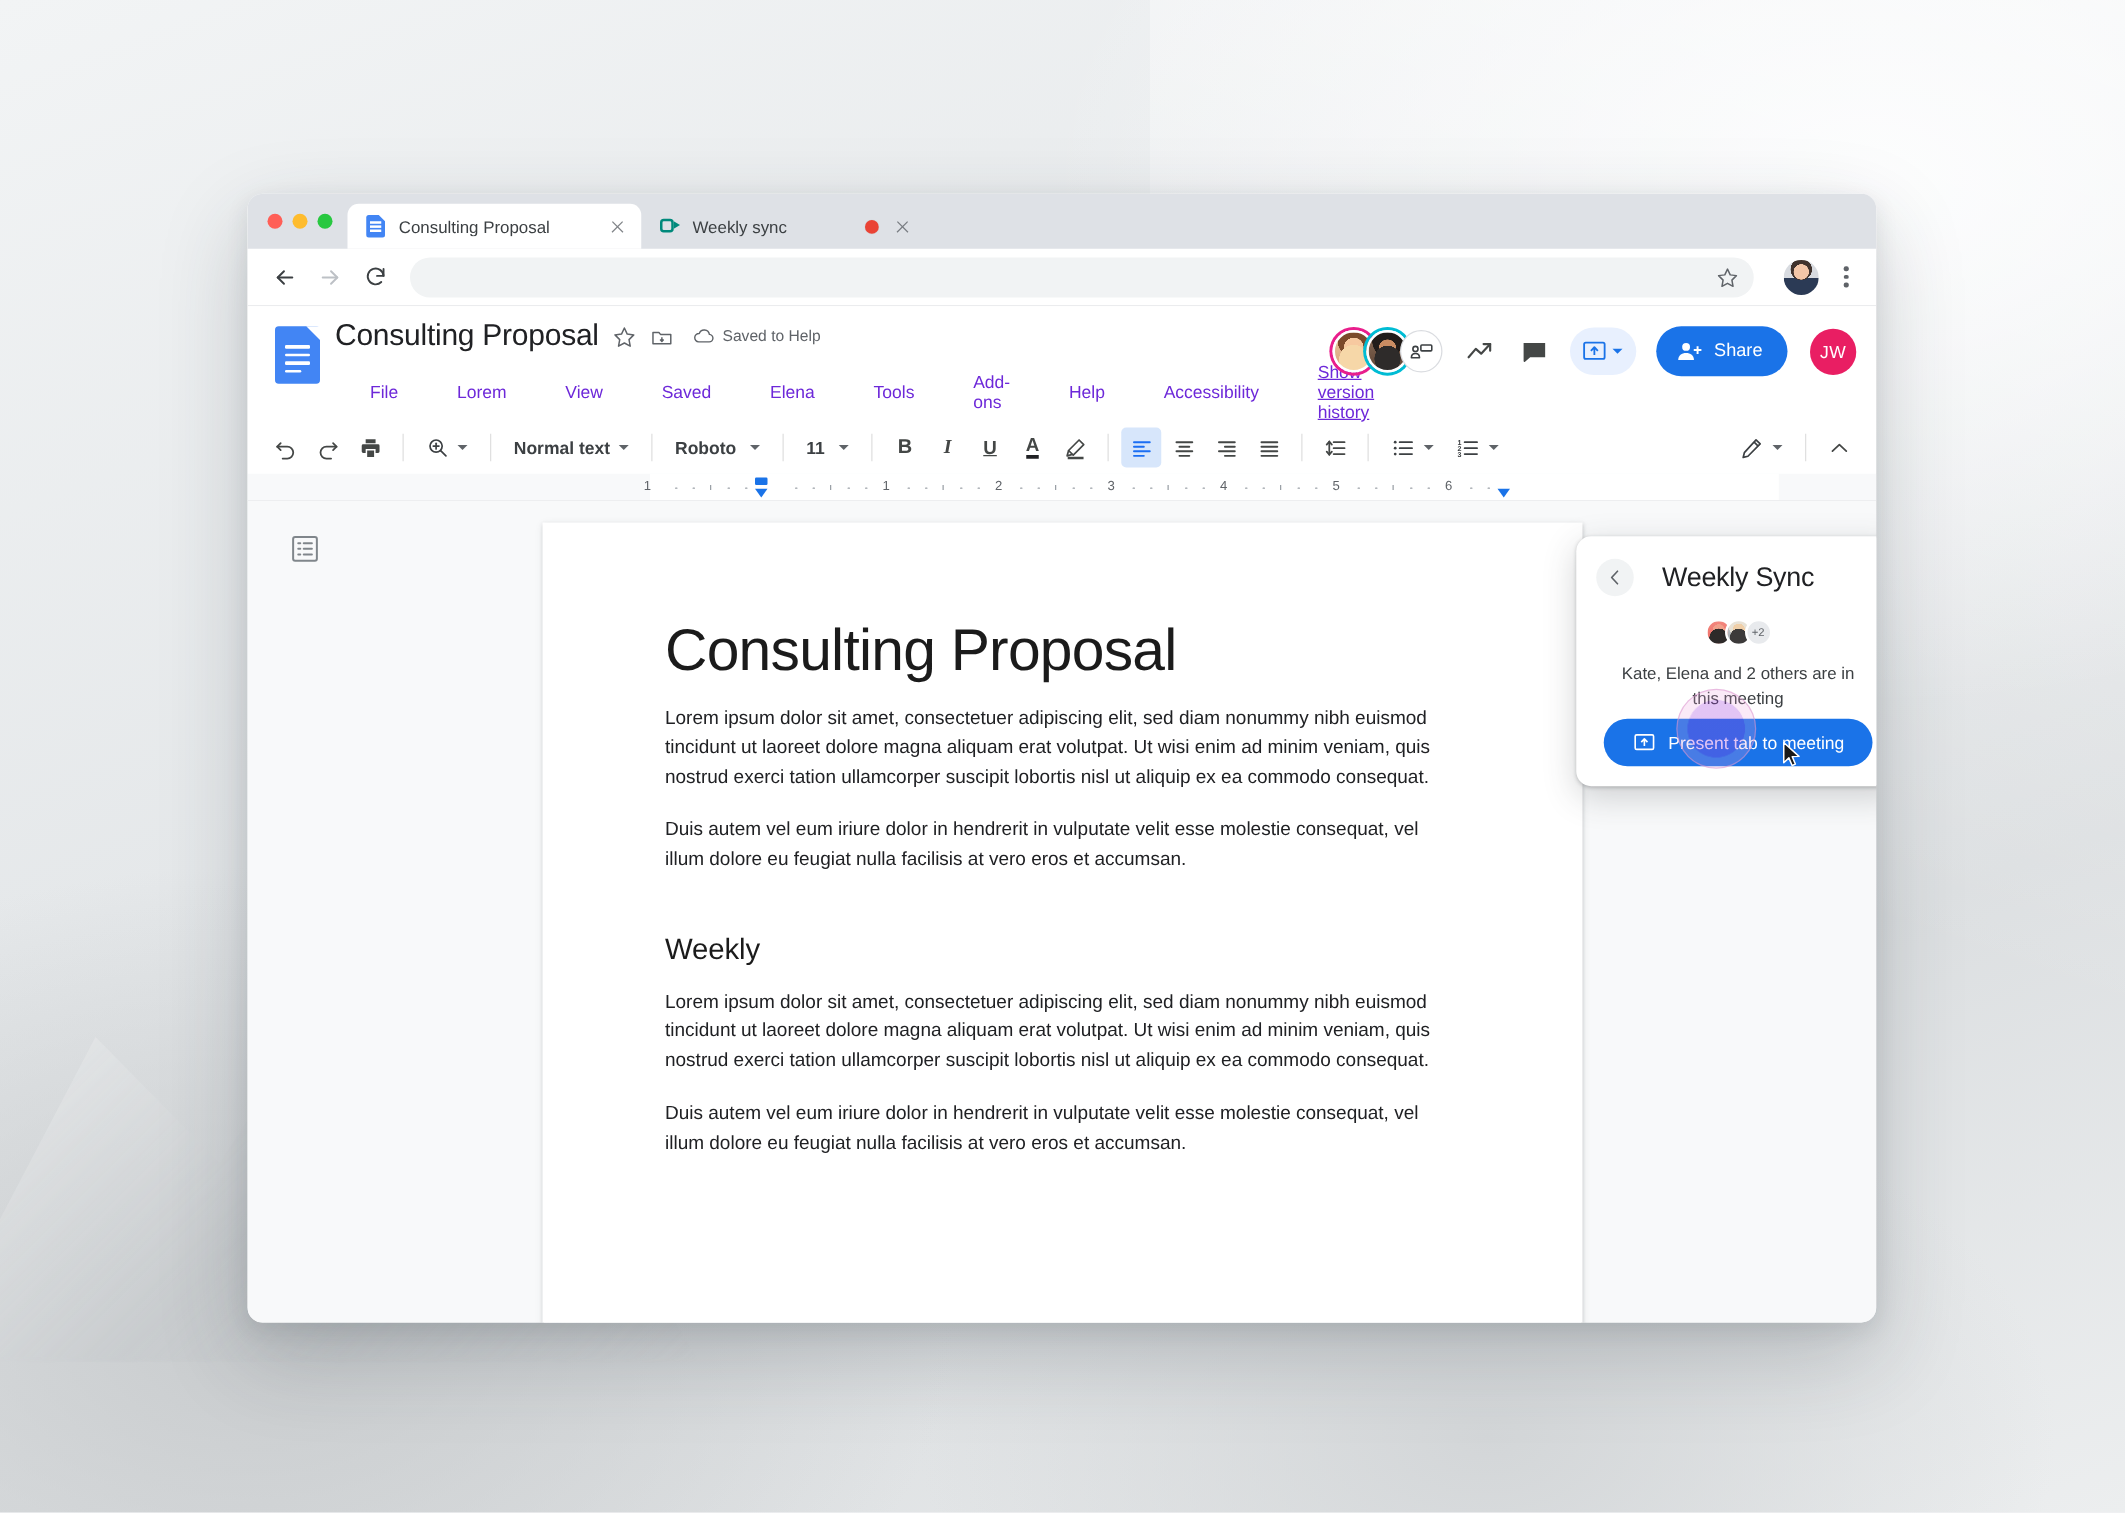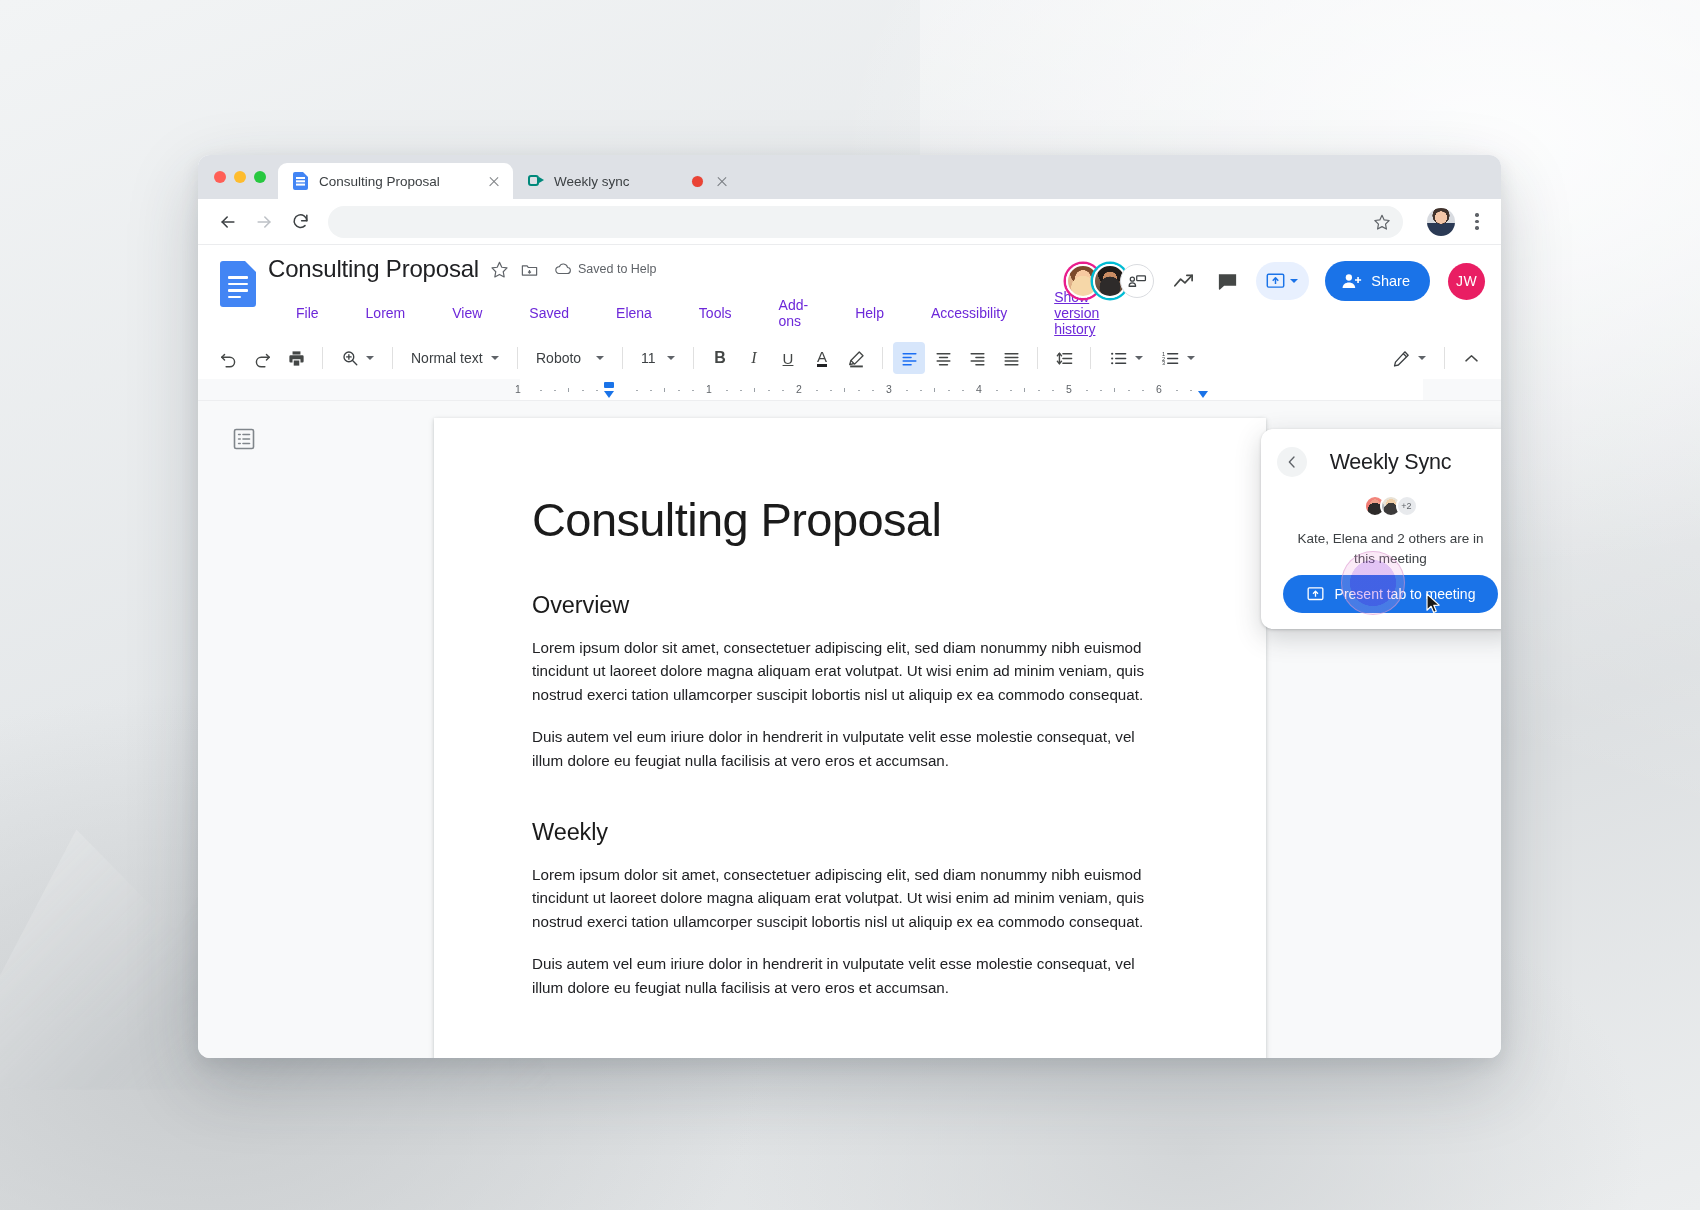--- a/index.html
+++ b/index.html
@@ -167,20 +167,21 @@
   }
   .acct-avatar {
     width:37px;height:37px;border-radius:50%;background:#e91e63;color:#fff;display:flex;align-items:center;justify-content:center;
     font-size:14px; letter-spacing:.3px; margin-left:12px;
   }
 
   
   .toolbar {
     height: 42px; background:#fff; display:flex; align-items:center; gap:2px; padding: 0 14px;
     border-bottom: none;
+    font-weight: bold;
   }
   .tb { width:32px;height:32px;border-radius:4px;display:flex;align-items:center;justify-content:center;color:#444746;}
   .tb.active { background:#d7e6fb; color:#1b6ef3;}
   .sep { width:1px;height:22px;background:#e0e0e0;margin:0 8px;}
   .dd { display:flex; align-items:center; gap:7px; height:32px; padding:0 8px; border-radius:4px; color:#3c4043; font-size:14px;}
   .caret { width:0;height:0;border-style:solid;border-width:4.5px 4px 0 4px;border-color:#5f6368 transparent transparent transparent;}
   .styled-box { min-width: 104px; justify-content: space-between; }
   .font-box { min-width: 84px; justify-content: space-between; }
   .size-box { min-width: 50px; justify-content: space-between; }
   .tbgrow { flex:1; }
@@ -652,21 +653,20 @@
           <line x1="6.6" y1="12" x2="8.2" y2="12"></line>
           <line x1="11" y1="12" x2="17.5" y2="12"></line>
           <line x1="6.6" y1="16.5" x2="8.2" y2="16.5"></line>
           <line x1="11" y1="16.5" x2="17.5" y2="16.5"></line>
         </svg>
     </div>
 
     <div class="page">
       <h1>Consulting Proposal</h1>
 
-      <h2>Overview</h2>
       <p>Lorem ipsum dolor sit amet, consectetuer adipiscing elit, sed diam nonummy nibh euismod tincidunt ut laoreet dolore magna aliquam erat volutpat. Ut wisi enim ad minim veniam, quis nostrud exerci tation ullamcorper suscipit lobortis nisl ut aliquip ex ea commodo consequat.</p>
       <p>Duis autem vel eum iriure dolor in hendrerit in vulputate velit esse molestie consequat, vel illum dolore eu feugiat nulla facilisis at vero eros et accumsan.</p>
 
       <h2>Weekly</h2>
       <p>Lorem ipsum dolor sit amet, consectetuer adipiscing elit, sed diam nonummy nibh euismod tincidunt ut laoreet dolore magna aliquam erat volutpat. Ut wisi enim ad minim veniam, quis nostrud exerci tation ullamcorper suscipit lobortis nisl ut aliquip ex ea commodo consequat.</p>
       <p>Duis autem vel eum iriure dolor in hendrerit in vulputate velit esse molestie consequat, vel illum dolore eu feugiat nulla facilisis at vero eros et accumsan.</p>
     </div>
   </div>
 
   <div class="meet-card">

